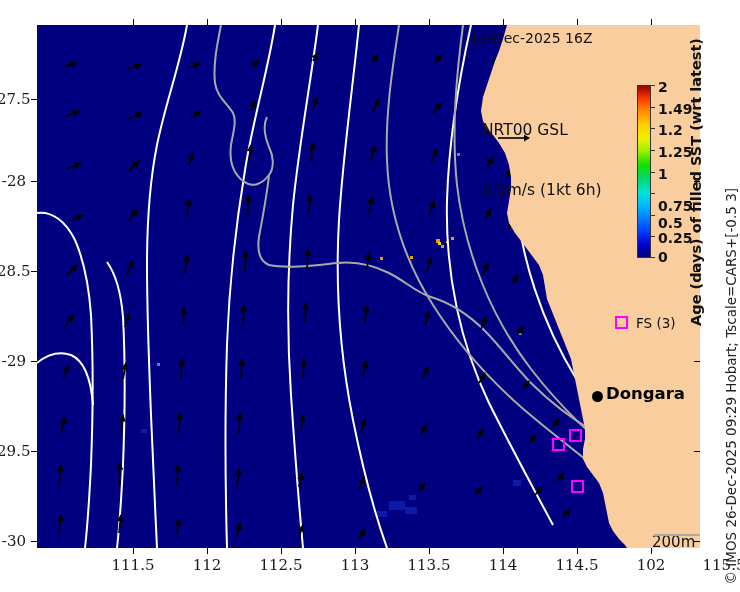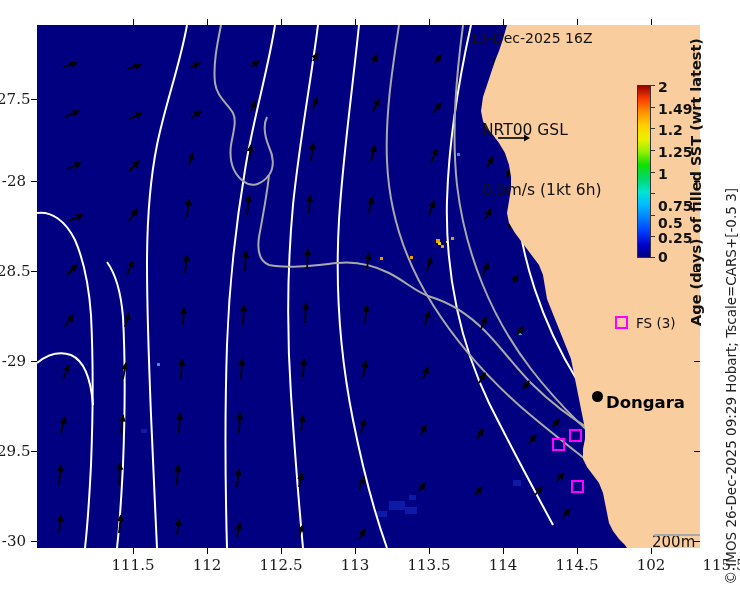--- a/index.html
+++ b/index.html
@@ -266,21 +266,21 @@
     <div>NRT00 GSL</div>
     <div>0.5m/s (1kt 6h)</div>
   </div>
 
   <svg id="arrow-scale" viewBox="0 0 34 10" style="left:460px;top:108px;">
     <line x1="1" y1="5" x2="28" y2="5" stroke="#000" stroke-width="1.6"></line>
     <path d="M27,1.6 L33,5 L27,8.4 z" fill="#000"></path>
   </svg>
 
   <div id="city-dot" style="left:555px;top:366px;"></div>
-  <div id="city-label" style="left:569px;top:368px;">Dongara</div>
+  <div id="city-label" style="left:569px;top:359px;">Dongara</div>
 
   <div class="fs-marker" style="left:515px;top:413px;"></div>
   <div class="fs-marker" style="left:532px;top:404px;"></div>
   <div class="fs-marker" style="left:534px;top:455px;"></div>
 
   <div id="fs-legend-swatch" style="left:578px;top:291px;"></div>
   <div id="fs-legend-label" style="left:599px;top:290px;">FS (3)</div>
 
   <div id="depth-legend" style="left:615px;top:472px;">
     <div>200m</div>

